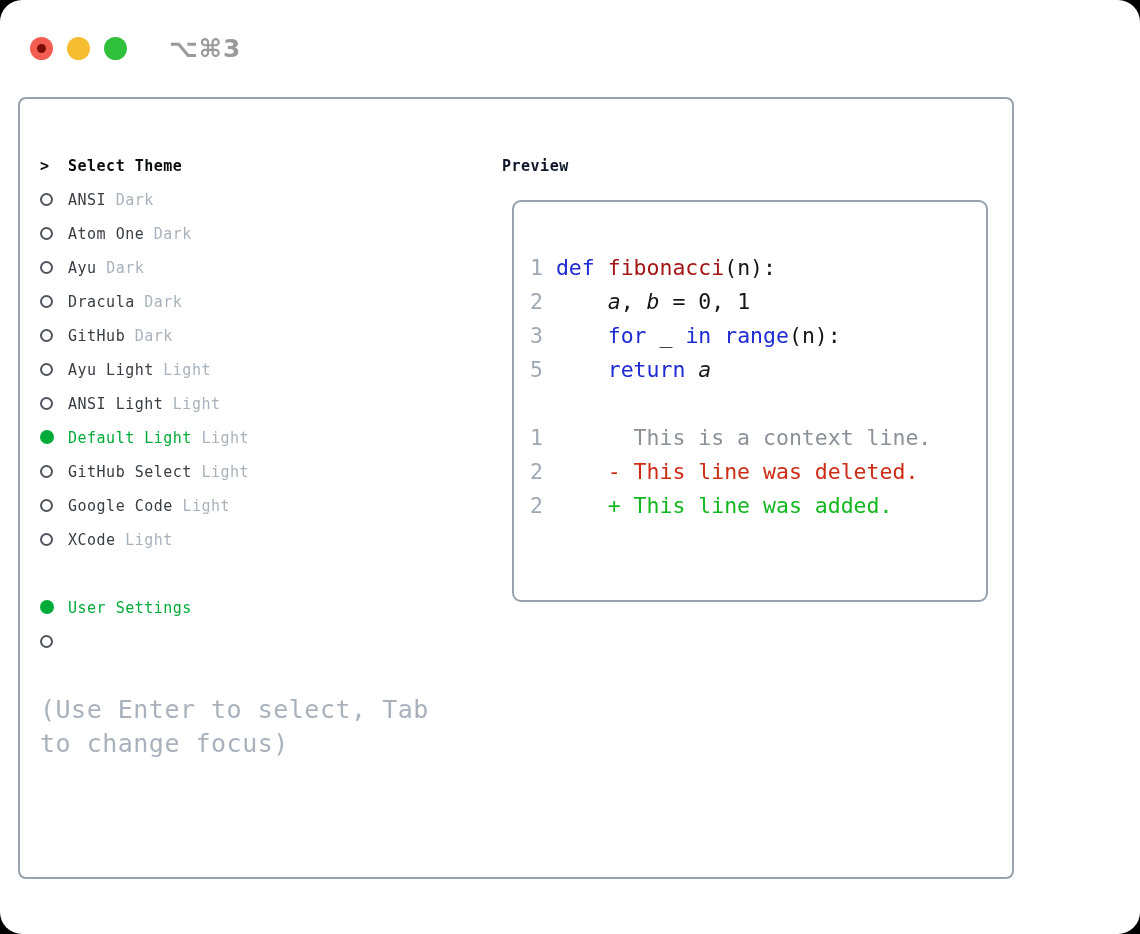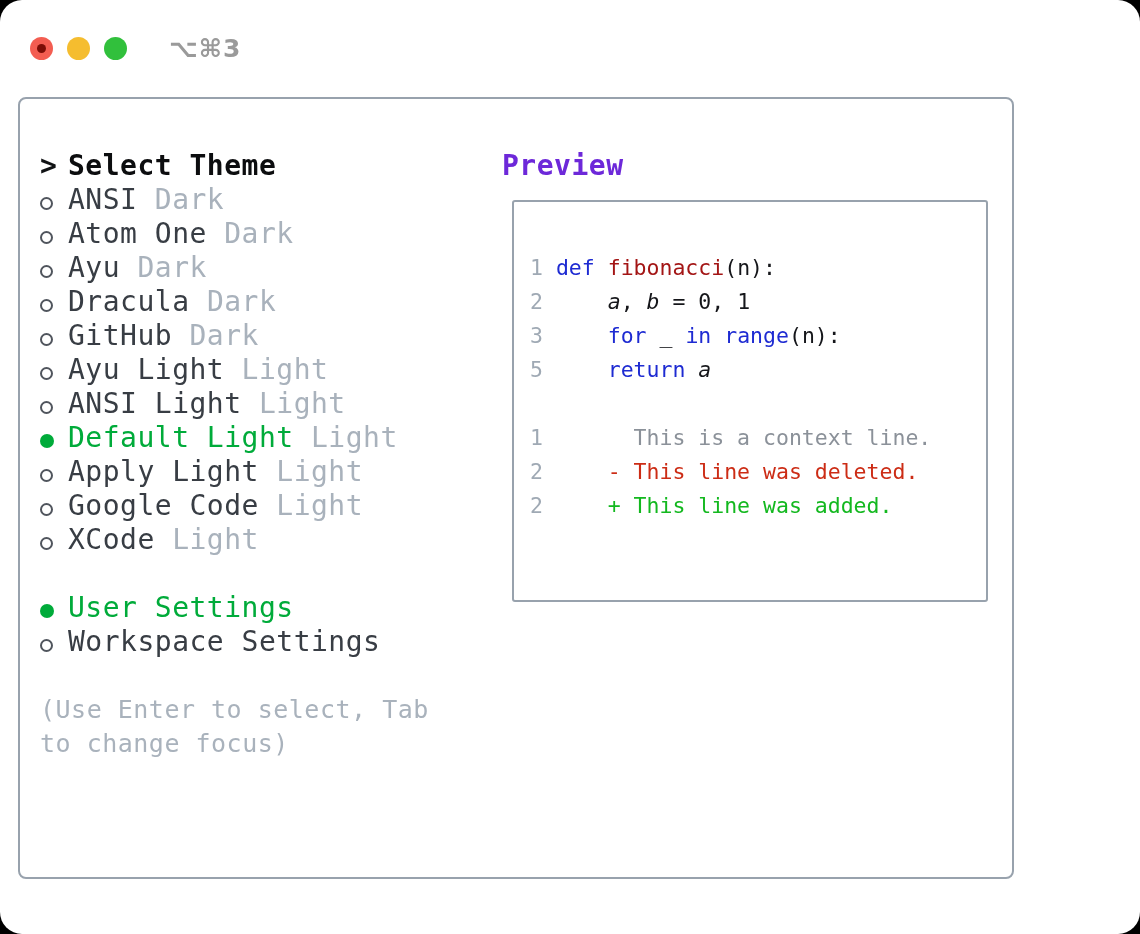--- a/index.html
+++ b/index.html
@@ -67,21 +67,21 @@
   }
   .left-col {
     position: absolute;
     left: 20px; top: 50px;
     width: 440px;
   }
   .line {
     height: 34px;
     line-height: 34px;
     white-space: pre;
-    font-size: 28px;
+    font-size: 15px;
     letter-spacing: 0.5px;
     color: var(--dark-text);
   }
   .blank-line { height: 34px; }
   .marker {
     display: inline-block;
     width: 28px;
   }
   .caret {
     font-weight: 700;
@@ -115,28 +115,28 @@
     font-size: 25px;
     letter-spacing: 0.5px;
     line-height: 34px;
     color: var(--muted);
   }
   
   .preview-header {
     position: absolute;
     left: 482px; top: 50px;
     font-weight: 700;
-    color: #6d28d9;
+    color: #0f172a;
   }
   .preview-box {
     position: absolute;
     left: 492px; top: 101px;
     width: 476px; height: 402px;
     border: 2px solid var(--border-gray);
-    border-radius: 3px;
+    border-radius: 9px;
     box-sizing: border-box;
     background: #fff;
   }
   .code-block {
     position: absolute;
     left: 16px; top: 49px;
     right: 4px;
   }
   .cline {
     height: 34px;
@@ -174,31 +174,31 @@
 
       <div id="theme-list">
           <div class="line theme-row"><span class="marker"><span class="circle"></span></span><span class="theme-name">ANSI</span> <span class="theme-variant">Dark</span></div>
           <div class="line theme-row"><span class="marker"><span class="circle"></span></span><span class="theme-name">Atom One</span> <span class="theme-variant">Dark</span></div>
           <div class="line theme-row"><span class="marker"><span class="circle"></span></span><span class="theme-name">Ayu</span> <span class="theme-variant">Dark</span></div>
           <div class="line theme-row"><span class="marker"><span class="circle"></span></span><span class="theme-name">Dracula</span> <span class="theme-variant">Dark</span></div>
           <div class="line theme-row"><span class="marker"><span class="circle"></span></span><span class="theme-name">GitHub</span> <span class="theme-variant">Dark</span></div>
           <div class="line theme-row"><span class="marker"><span class="circle"></span></span><span class="theme-name">Ayu Light</span> <span class="theme-variant">Light</span></div>
           <div class="line theme-row"><span class="marker"><span class="circle"></span></span><span class="theme-name">ANSI Light</span> <span class="theme-variant">Light</span></div>
           <div class="line theme-row selected"><span class="marker"><span class="circle filled"></span></span><span class="theme-name">Default Light</span> <span class="theme-variant">Light</span></div>
-          <div class="line theme-row"><span class="marker"><span class="circle"></span></span><span class="theme-name">Apply Light</span> <span class="theme-variant">Light</span></div>
+          <div class="line theme-row"><span class="marker"><span class="circle"></span></span><span class="theme-name">GitHub Select</span> <span class="theme-variant">Light</span></div>
           <div class="line theme-row"><span class="marker"><span class="circle"></span></span><span class="theme-name">Google Code</span> <span class="theme-variant">Light</span></div>
           <div class="line theme-row"><span class="marker"><span class="circle"></span></span><span class="theme-name">XCode</span> <span class="theme-variant">Light</span></div>
         </div>
 
       <div class="blank-line"></div>
 
 
       <div id="apply-list">
           <div class="line apply-row selected"><span class="marker"><span class="circle filled"></span></span><span class="apply-label">User Settings</span></div>
-          <div class="line apply-row"><span class="marker"><span class="circle"></span></span><span class="apply-label">Workspace Settings</span></div>
+          <div class="line apply-row"><span class="marker"><span class="circle"></span></span></div>
         </div>
 
       <div class="blank-line"></div>
 
       <div class="help">(Use Enter to select, Tab to change focus)</div>
     </div>
 
     <div class="line preview-header">Preview</div>
 
     <div class="preview-box">

